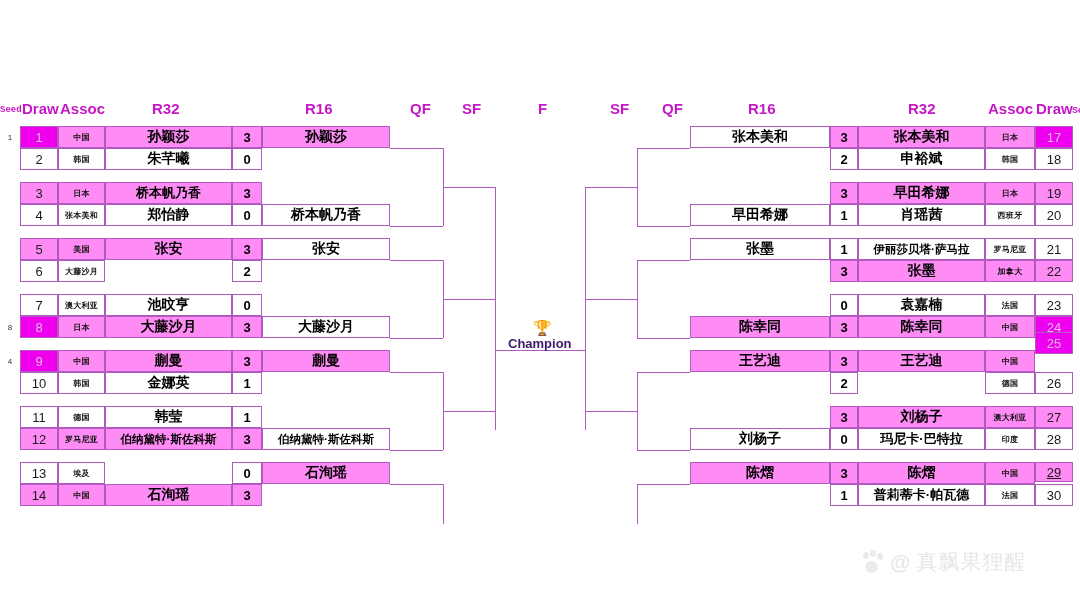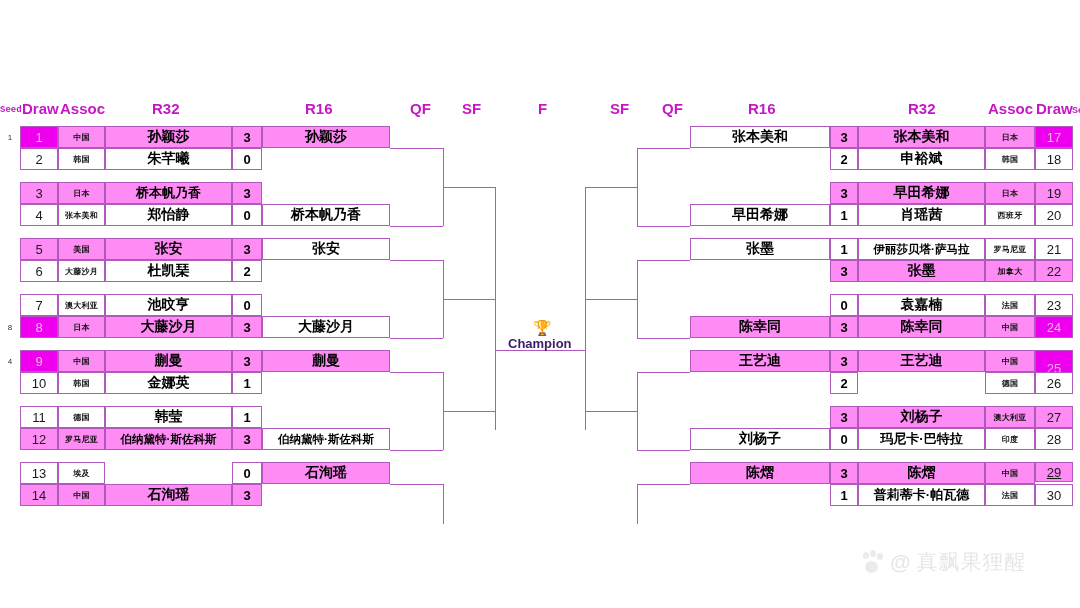--- a/index.html
+++ b/index.html
@@ -92,21 +92,20 @@
     <div class="cell drawnum bx plain" style="left: 20px; top: 204px; width: 38px; height: 22px;">4</div>
     <div class="cell assoc bx plain" style="left: 58px; top: 204px; width: 47px; height: 22px;">张本美和</div>
     <div class="cell pname bx plain" style="left: 105px; top: 204px; width: 127px; height: 22px;">郑怡静</div>
     <div class="cell score bx plain" style="left: 232px; top: 204px; width: 30px; height: 22px;">0</div>
     <div class="cell drawnum bx hl" style="left: 20px; top: 238px; width: 38px; height: 22px;">5</div>
     <div class="cell assoc bx hl" style="left: 58px; top: 238px; width: 47px; height: 22px;">美国</div>
     <div class="cell pname bx hl" style="left: 105px; top: 238px; width: 127px; height: 22px;">张安</div>
     <div class="cell score bx hl" style="left: 232px; top: 238px; width: 30px; height: 22px;">3</div>
     <div class="cell drawnum bx plain" style="left: 20px; top: 260px; width: 38px; height: 22px;">6</div>
     <div class="cell assoc bx plain" style="left: 58px; top: 260px; width: 47px; height: 22px;">大藤沙月</div>
-    <div class="cell pname bx plain" style="left: 105px; top: 260px; width: 127px; height: 22px;">杜凯琹</div>
     <div class="cell score bx plain" style="left: 232px; top: 260px; width: 30px; height: 22px;">2</div>
     <div class="cell drawnum bx plain" style="left: 20px; top: 294px; width: 38px; height: 22px;">7</div>
     <div class="cell assoc bx plain" style="left: 58px; top: 294px; width: 47px; height: 22px;">澳大利亚</div>
     <div class="cell pname bx plain" style="left: 105px; top: 294px; width: 127px; height: 22px;">池旼亨</div>
     <div class="cell score bx plain" style="left: 232px; top: 294px; width: 30px; height: 22px;">0</div>
     <div class="cell seednum" style="left: 0px; top: 316px; width: 20px; height: 22px;">8</div>
     <div class="cell drawnum bx hl-seed" style="left: 20px; top: 316px; width: 38px; height: 22px;">8</div>
     <div class="cell assoc bx hl" style="left: 58px; top: 316px; width: 47px; height: 22px;">日本</div>
     <div class="cell pname bx hl" style="left: 105px; top: 316px; width: 127px; height: 22px;">大藤沙月</div>
     <div class="cell score bx hl" style="left: 232px; top: 316px; width: 30px; height: 22px;">3</div>
@@ -169,21 +168,21 @@
     <div class="cell pname bx plain" style="left: 858px; top: 294px; width: 127px; height: 22px;">袁嘉楠</div>
     <div class="cell assoc bx plain" style="left: 985px; top: 294px; width: 50px; height: 22px;">法国</div>
     <div class="cell drawnum bx plain" style="left: 1035px; top: 294px; width: 38px; height: 22px;">23</div>
     <div class="cell score bx hl" style="left: 830px; top: 316px; width: 28px; height: 22px;">3</div>
     <div class="cell pname bx hl" style="left: 858px; top: 316px; width: 127px; height: 22px;">陈幸同</div>
     <div class="cell assoc bx hl" style="left: 985px; top: 316px; width: 50px; height: 22px;">中国</div>
     <div class="cell drawnum bx hl-seed" style="left: 1035px; top: 316px; width: 38px; height: 22px;">24</div>
     <div class="cell score bx hl" style="left: 830px; top: 350px; width: 28px; height: 22px;">3</div>
     <div class="cell pname bx hl" style="left: 858px; top: 350px; width: 127px; height: 22px;">王艺迪</div>
     <div class="cell assoc bx hl" style="left: 985px; top: 350px; width: 50px; height: 22px;">中国</div>
-    <div class="cell drawnum bx hl-seed" style="left: 1035px; top: 350px; width: 38px; height: 36px;">25</div>
+    <div class="cell drawnum bx hl-seed" style="left: 1035px; top: 332px; width: 38px; height: 22px;">25</div>
     <div class="cell score bx plain" style="left: 830px; top: 372px; width: 28px; height: 22px;">2</div>
     <div class="cell assoc bx plain" style="left: 985px; top: 372px; width: 50px; height: 22px;">德国</div>
     <div class="cell drawnum bx plain" style="left: 1035px; top: 372px; width: 38px; height: 22px;">26</div>
     <div class="cell score bx hl" style="left: 830px; top: 406px; width: 28px; height: 22px;">3</div>
     <div class="cell pname bx hl" style="left: 858px; top: 406px; width: 127px; height: 22px;">刘杨子</div>
     <div class="cell assoc bx hl" style="left: 985px; top: 406px; width: 50px; height: 22px;">澳大利亚</div>
     <div class="cell drawnum bx hl" style="left: 1035px; top: 406px; width: 38px; height: 22px;">27</div>
     <div class="cell score bx plain" style="left: 830px; top: 428px; width: 28px; height: 22px;">0</div>
     <div class="cell pname mlong bx plain" style="left: 858px; top: 428px; width: 127px; height: 22px;">玛尼卡·巴特拉</div>
     <div class="cell assoc bx plain" style="left: 985px; top: 428px; width: 50px; height: 22px;">印度</div>

